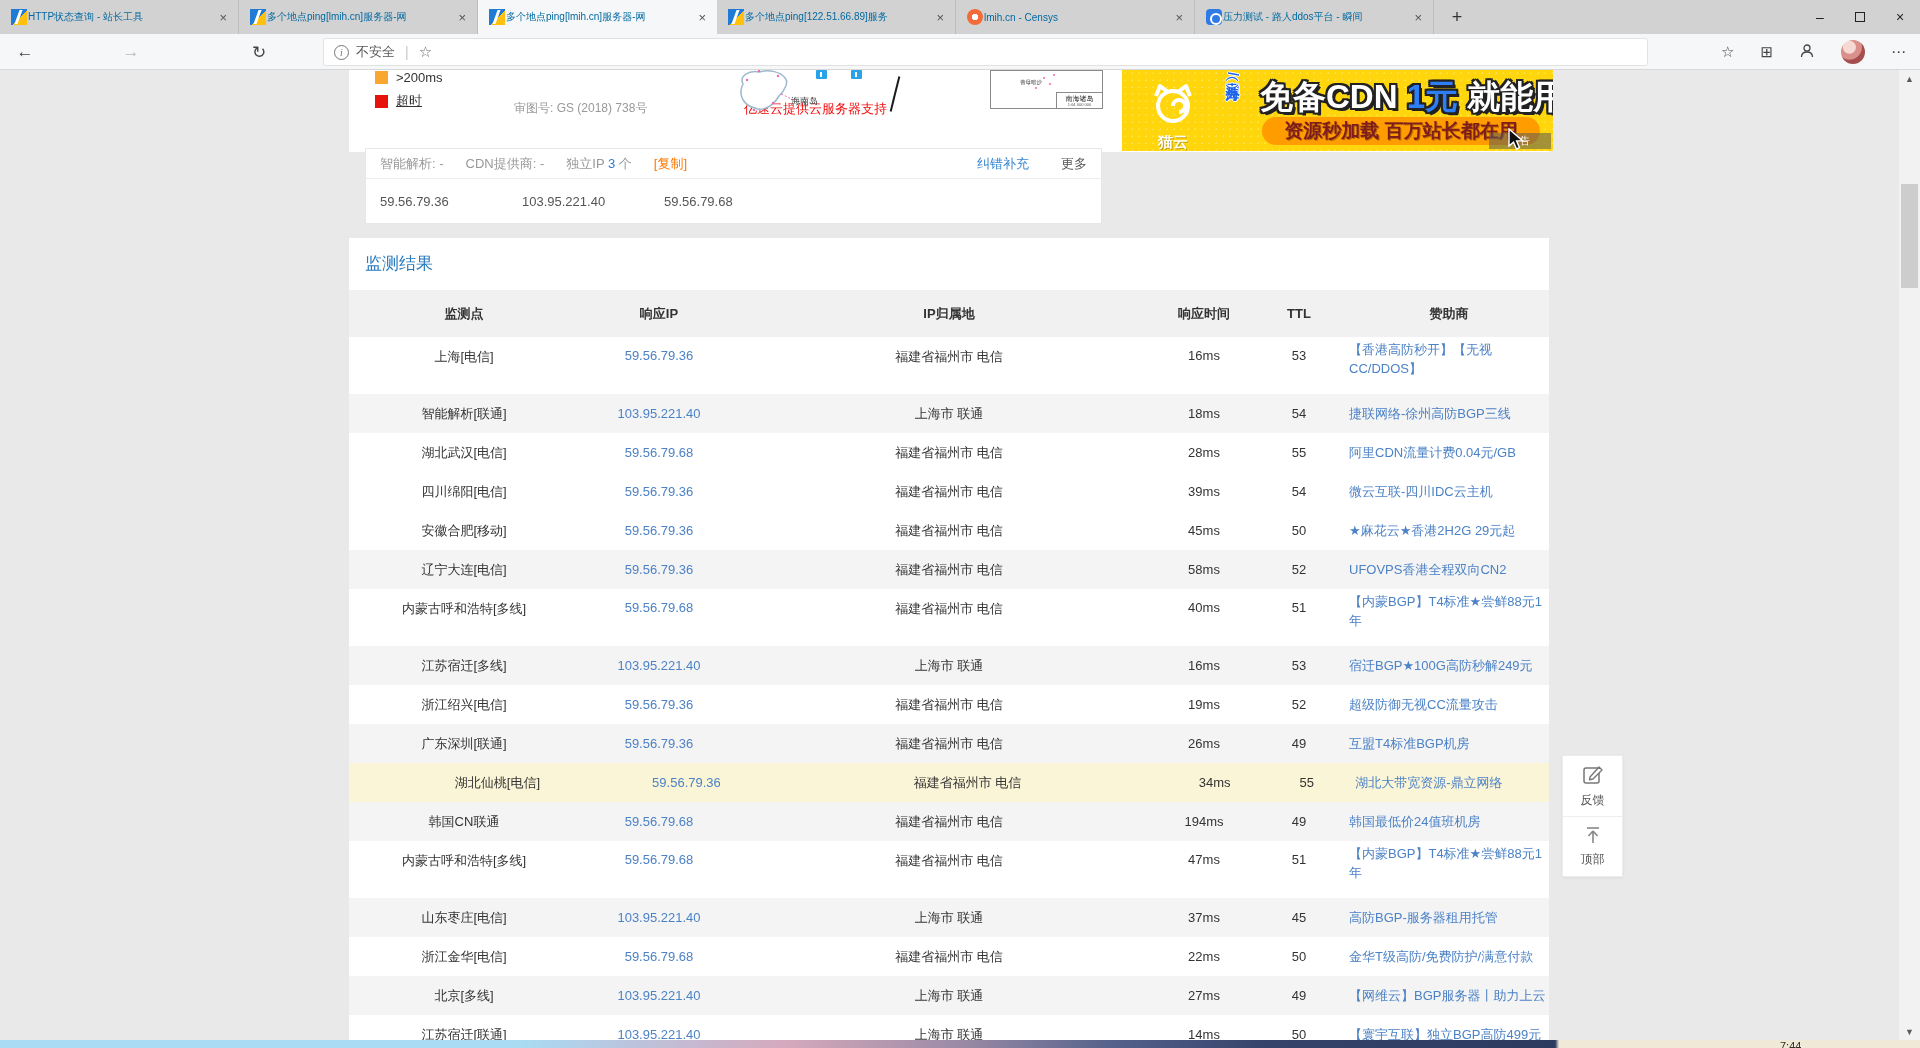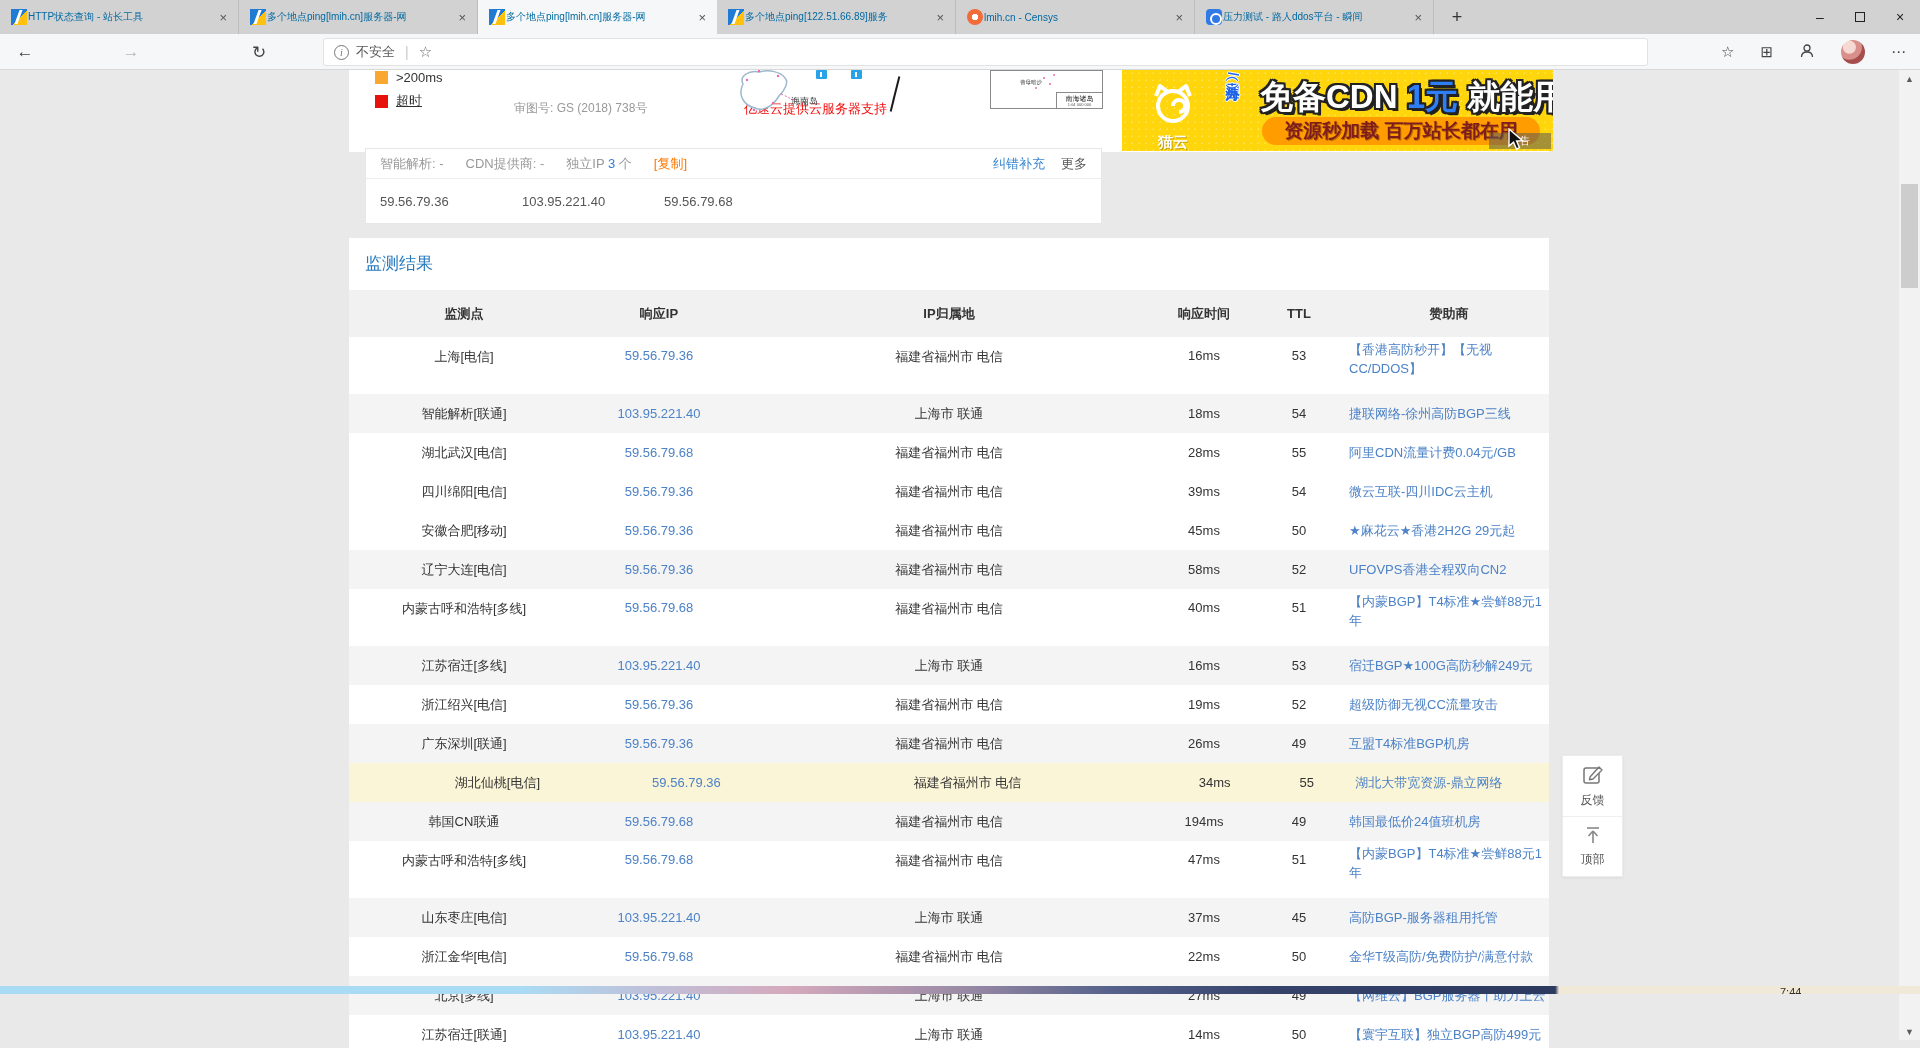--- a/index.html
+++ b/index.html
@@ -81,21 +81,21 @@
   .ad-tag { position:absolute; right:2px; bottom:2px; background:rgba(90,90,90,.55); color:#fff; font-size:10px;
             padding:1px 21px; }
 
   
   .dns { position:absolute; left:365px; top:78px; width:737px; height:76px; background:#fff; border:1px solid #e7e7e7; }
   .dns-head { height:30px; border-bottom:1px solid #ececec; display:flex; align-items:center; padding:0 14px;
               font-size:13px; color:#999; }
   .dns-head .item { margin-right:22px; }
   .dns-count-num { color:#2f7bd3; }
   .dns-copy { color:#ff7800; }
-  .dns-right { margin-left:auto; display:flex; gap:16px; }
+  .dns-right { margin-left:auto; display:flex; gap:32px; }
   .dns-correct { color:#3a87d2; }
   .dns-more { color:#555; }
   .dns-body { height:44px; display:flex; align-items:center; padding:0 14px; }
   .dns-ip { width:142px; font-size:13px; color:#555; }
 
   
   .results { position:absolute; left:349px; top:168px; width:1200px; height:810px; background:#fff; overflow:hidden; }
   .results-title { position:absolute; left:16px; top:14px; font-size:17px; color:#2679bd; }
   .rtable { position:absolute; left:0; top:52px; width:1200px; }
   .rrow { display:flex; align-items:center; width:1200px; }
@@ -118,21 +118,21 @@
              font-size:12px; color:#555; }
   .floater + .floater { border-top:1px solid #eee; }
 
   
   .scrollbar { position:absolute; left:1899px; top:0; width:21px; height:970px; background:#f2f2f2; }
   .sb-arrow { position:absolute; left:0; width:21px; height:17px; display:flex; align-items:center; justify-content:center;
               color:#5c5c5c; font-size:9px; }
   .sb-thumb { position:absolute; left:2px; top:114px; width:17px; height:104px; background:#cdcdcd; }
 
   
-  .bottom-strip { position:absolute; left:0; top:986px; width:1920px; height:8px; z-index:50;
+  .bottom-strip { position:absolute; left:0; top:1040px; width:1920px; height:8px; z-index:50;
     background:linear-gradient(90deg,#a9dcf4 0 27%, #bcc3dd 33%, #d5a9bc 41%, #9b8ba6 50%, #54618a 58%, #35436b 66%, #2c3a60 81%, #f0e9d8 81.2%, #f0e9d8 100%); }
   .strip-time { position:absolute; left:1780px; top:0px; font-size:11px; color:#33302a; height:8px; overflow:hidden; }
 
   
   .cursor { position:absolute; left:1507px; top:128px; z-index:60; }
 </style>
 </head>
 <body>
 
 <div class="screen">

